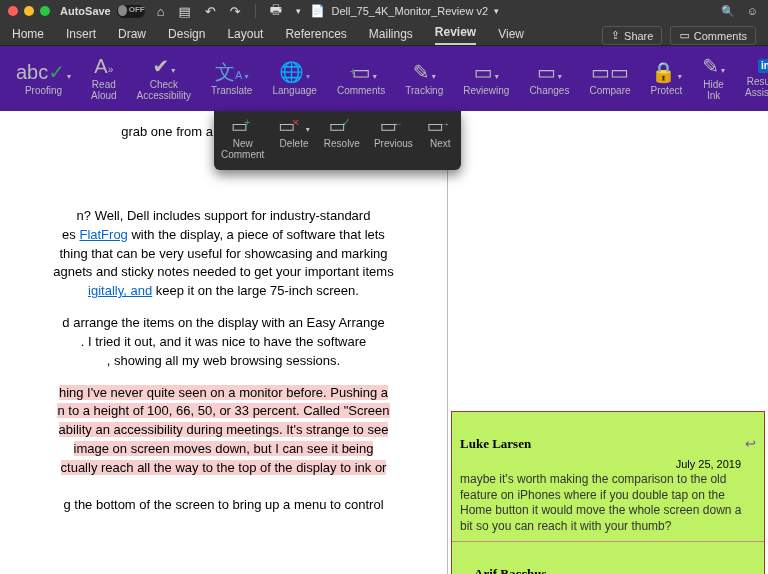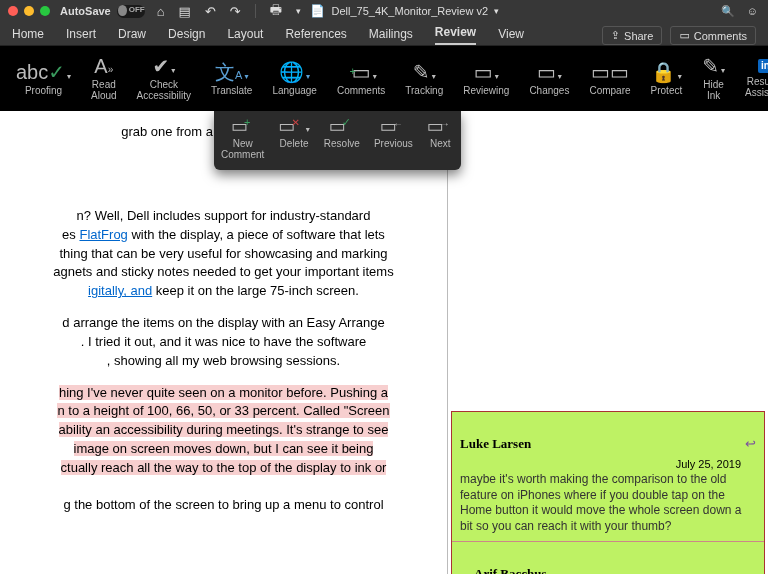--- a/index.html
+++ b/index.html
@@ -18,21 +18,21 @@
   .docname{display:flex;align-items:center;gap:6px;margin-left:10px;color:#ddd;}
   .docname .icon{font-size:12px;}
   .tb-right{margin-left:auto;display:flex;gap:12px;margin-right:10px;align-items:center;}
   
   .tabs{height:24px;background:#373737;display:flex;align-items:flex-end;padding:0 12px;color:#ddd;font-size:12px;gap:22px;border-bottom:1px solid #222;}
   .tab{padding-bottom:4px;cursor:pointer;}
   .tab.active{border-bottom:2px solid #ccc;font-weight:600;}
   .tabs-right{margin-left:auto;display:flex;gap:8px;align-items:center;}
   .tabs-right .btn{border:1px solid #555;border-radius:3px;padding:2px 8px;font-size:11px;display:flex;gap:4px;align-items:center;}
   
-  .ribbon{height:65px;background:#000000;display:flex;padding:0 6px;color:#bbb;font-size:10px;}
+  .ribbon{height:65px;background:#4c1d95;display:flex;padding:0 6px;color:#bbb;font-size:10px;}
   .rgroup{display:flex;flex-direction:column;align-items:center;justify-content:center;height:100%;padding:0 10px;gap:3px;cursor:pointer;}
   .rgroup .icon{font-size:20px;line-height:1;}
   .rgroup .label{font-size:10px;text-align:center;}
   .rdiv{width:1px;height:46px;background:#444;}
   .dd{font-size:8px;margin-left:2px;}
   
   .submenu{position:absolute;top:111px;left:214px;background:#2b2b2b;border-radius:0 0 6px 6px;box-shadow:0 5px 12px rgba(0,0,0,0.5);display:flex;padding:4px 0 8px;color:#bbb;font-size:10px;z-index:10;}
   .submenu .rgroup{padding:2px 7px;}
   .submenu .rgroup .icon{font-size:18px;}
   

